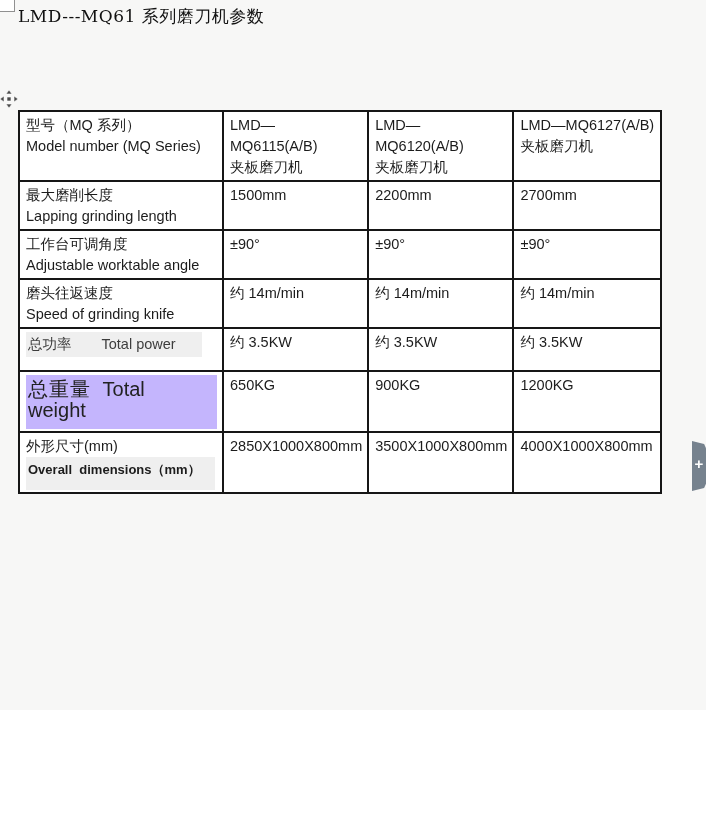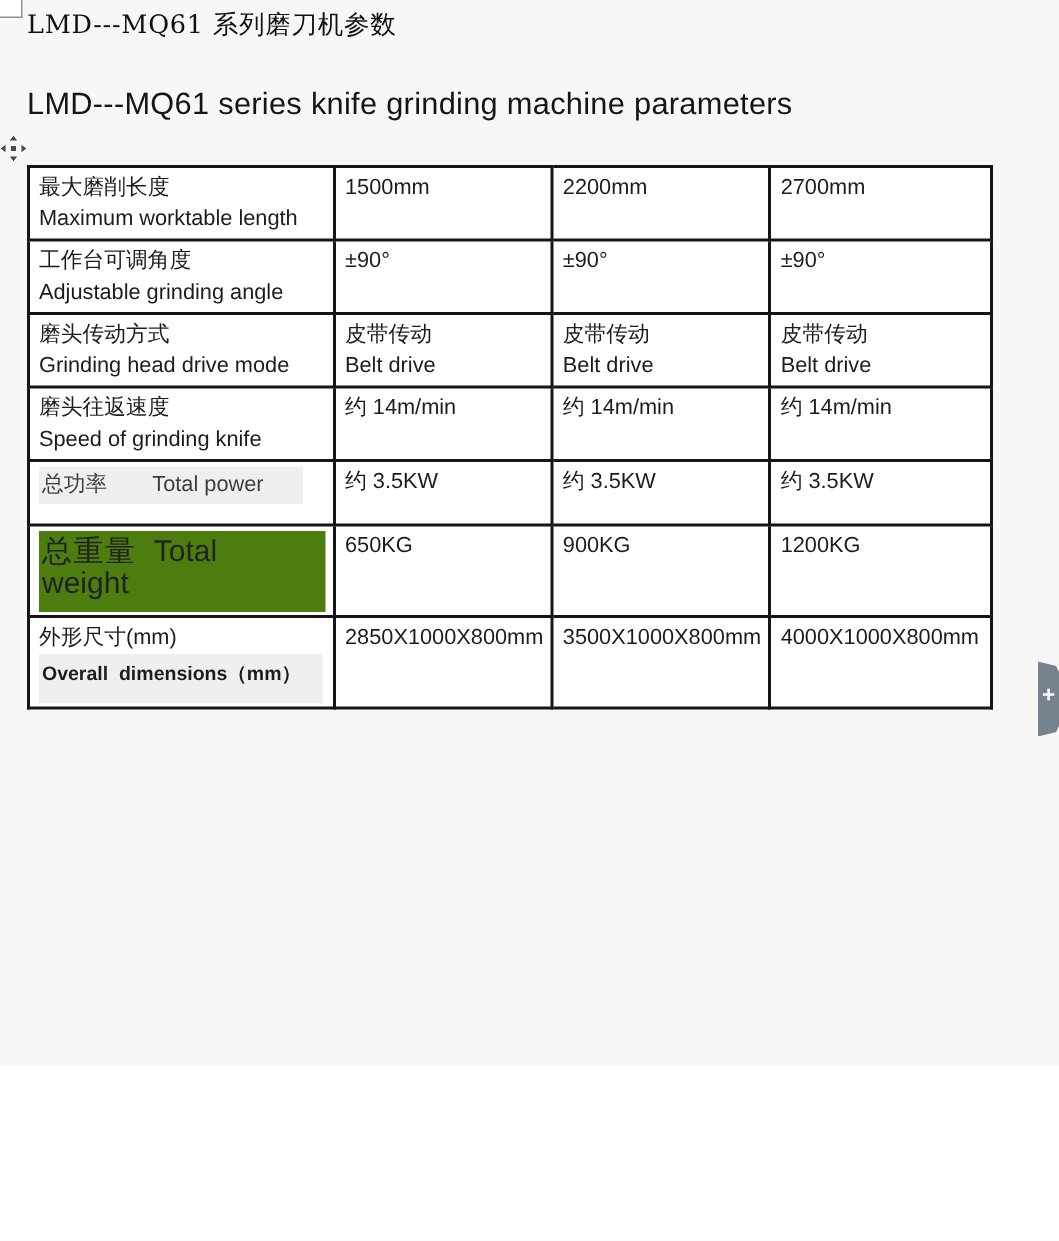--- a/index.html
+++ b/index.html
@@ -26,21 +26,21 @@
   .c0{width:204px}.c1{width:141px}.c2{width:141px}.c3{width:148px}
   tr.r0{height:43px} tr.r1{height:44px} tr.r2{height:44px} tr.r3{height:45px}
   tr.r4{height:43px} tr.r5{height:45px} tr.r6{height:44px} tr.r7{height:44px}
   tr.r8{height:43px} tr.r9{height:44px} tr.r10{height:44px} tr.r11{height:43px}
   tr.r12{height:53px} tr.r13{height:54px}
   .cn,.en,.val { display:block; white-space:pre-wrap; }
   
   tr.r11 .linebox { display:inline-block; background:#efefef; padding:2px 26px 2px 2px; color:#3d3d3d; }
   tr.r11 .cn,.r11 .en { display:inline; }
   tr.r11 .en { margin-left:26px; }
-  tr.r12 .linebox { display:inline-block; background:#4d7c0f; padding:4px 12px 8px 2px; font-size:20px; color:#222; }
+  tr.r12 .linebox { display:inline-block; background:#c4b5fd; padding:4px 12px 8px 2px; font-size:20px; color:#222; }
   tr.r12 .cn,.r12 .en { display:inline; letter-spacing:1px; }
   tr.r12 .en { margin-left:6px; letter-spacing:0; }
   tr.r13 .en { font-weight:bold; font-size:13px; background:#efefef; display:inline-block; padding:2px 14px 10px 2px; }
   
   .corner-box { position:absolute; left:0; top:0; width:14px; height:11px; background:#fff;
     border-right:1px solid #909090; border-bottom:1px solid #909090; }
   .move-handle { position:absolute; left:0; top:90px; width:18px; height:18px; cursor:move; }
   .insert-col-btn { position:absolute; left:692px; top:441px; width:22px; height:50px; background:#76828e;
     clip-path:polygon(0 0,55% 6%,100% 50%,55% 94%,0 100%); }
   .insert-col-btn .plus { position:absolute; left:1px; top:17px; width:12px; height:12px;
@@ -54,21 +54,20 @@
     clip-path:polygon(100% 0,100% 100%,0 100%); }
 </style>
 </head>
 <body>
 
 <div class="screen">
 
   <div class="corner-box"></div>
 
   <div class="title-cn">LMD---MQ61 系列磨刀机参数</div>
-  <div class="title-en">LMD---MQ61 series knife grinding machine parameters</div>
 
   <div class="move-handle">
     <span>
       <svg width="18" height="18" viewBox="0 0 18 18">
         <g fill="#4a4a4a" stroke="#fff" stroke-width="0.6">
           <polygon points="9,0 12,4 6,4"></polygon>
           <polygon points="9,18 12,14 6,14"></polygon>
           <polygon points="0,9 4,6 4,12"></polygon>
           <polygon points="18,9 14,6 14,12"></polygon>
           <rect x="7" y="7" width="4" height="4"></rect>
@@ -78,66 +77,66 @@
   </div>
 
   <table class="params">
     <colgroup>
         <col class="c0">
         <col class="c1">
         <col class="c2">
         <col class="c3">
       </colgroup>
     <tbody>
+      <tr class="r0">
+        <td>
+          <span class="cn">型号（MQ 系列）</span>
+          <span class="en">Model number (MQ Series)</span>
+        </td>
+        <td>
+            <span class="val">LMD—MQ6115(A/B)
+夹板磨刀机</span>
+          </td>
+        <td>
+            <span class="val">LMD—MQ6120(A/B)
+夹板磨刀机</span>
+          </td>
+        <td>
+            <span class="val">LMD—MQ6127(A/B)
+夹板磨刀机</span>
+          </td>
+      </tr>
       <tr class="r1">
         <td>
           <span class="cn">最大磨削长度</span>
-          <span class="en">Maximum worktable length</span>
+          <span class="en">Lapping grinding length</span>
         </td>
         <td>
             <span class="val">1500mm</span>
           </td>
         <td>
             <span class="val">2200mm</span>
           </td>
         <td>
             <span class="val">2700mm</span>
           </td>
       </tr>
       <tr class="r4">
         <td>
           <span class="cn">工作台可调角度</span>
-          <span class="en">Adjustable grinding angle</span>
+          <span class="en">Adjustable worktable angle</span>
         </td>
         <td>
             <span class="val">±90°</span>
           </td>
         <td>
             <span class="val">±90°</span>
           </td>
         <td>
             <span class="val">±90°</span>
-          </td>
-      </tr>
-      <tr class="r6">
-        <td>
-          <span class="cn">磨头传动方式</span>
-          <span class="en">Grinding head drive mode</span>
-        </td>
-        <td>
-            <span class="val">皮带传动
-Belt drive</span>
-          </td>
-        <td>
-            <span class="val">皮带传动
-Belt drive</span>
-          </td>
-        <td>
-            <span class="val">皮带传动
-Belt drive</span>
           </td>
       </tr>
       <tr class="r8">
         <td>
           <span class="cn">磨头往返速度</span>
           <span class="en">Speed of grinding knife</span>
         </td>
         <td>
             <span class="val">约 14m/min</span>
           </td>

